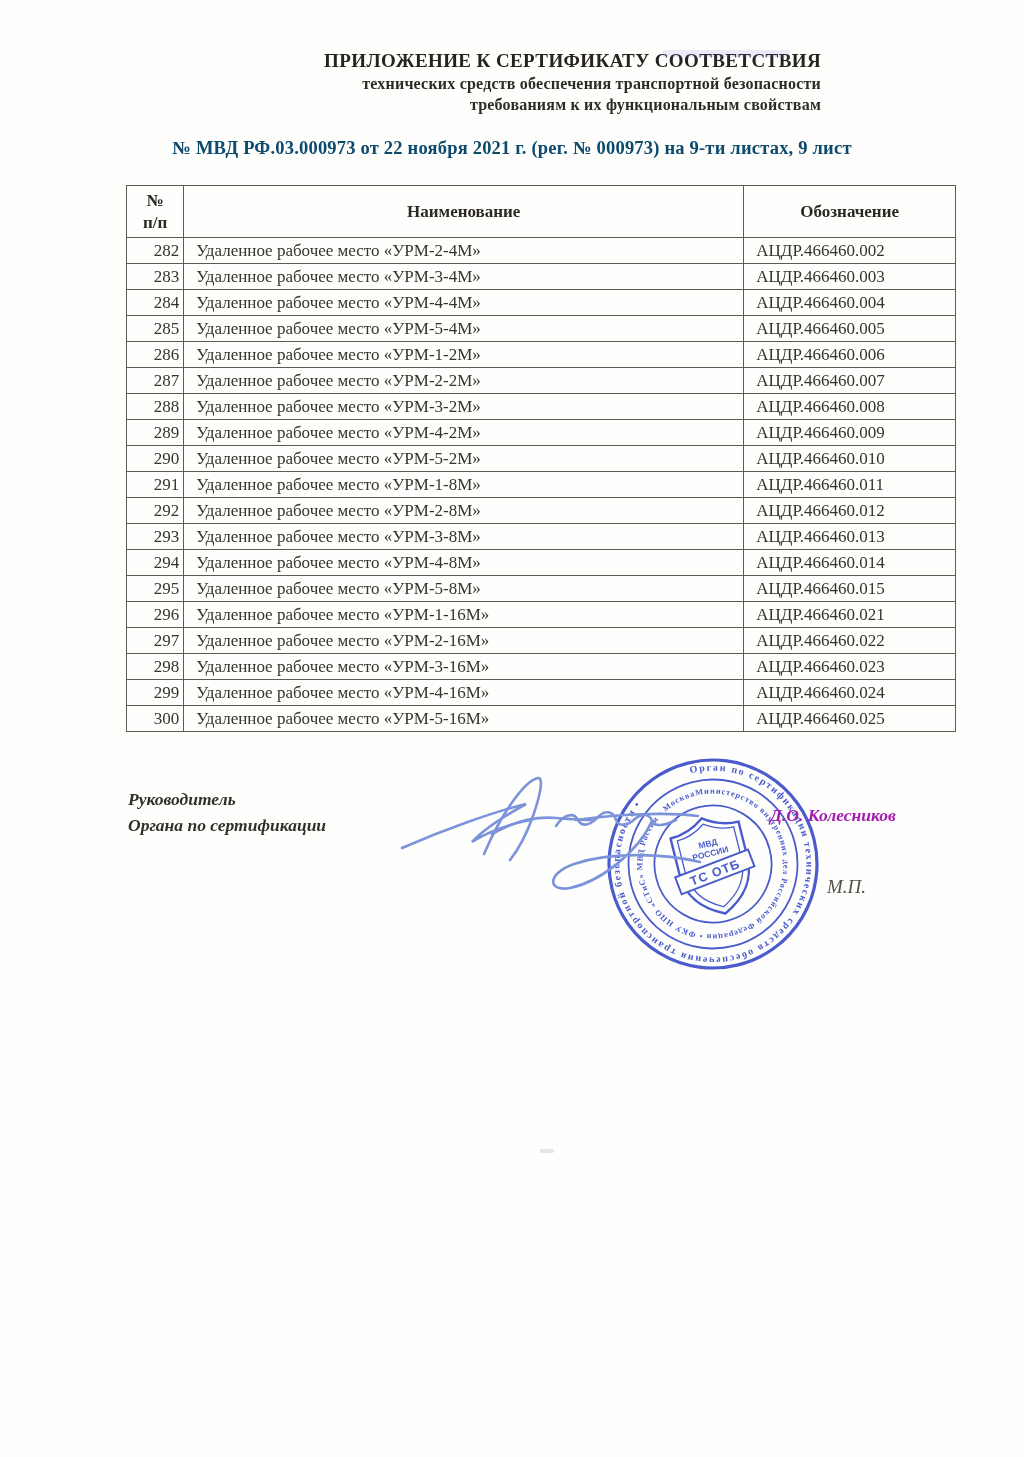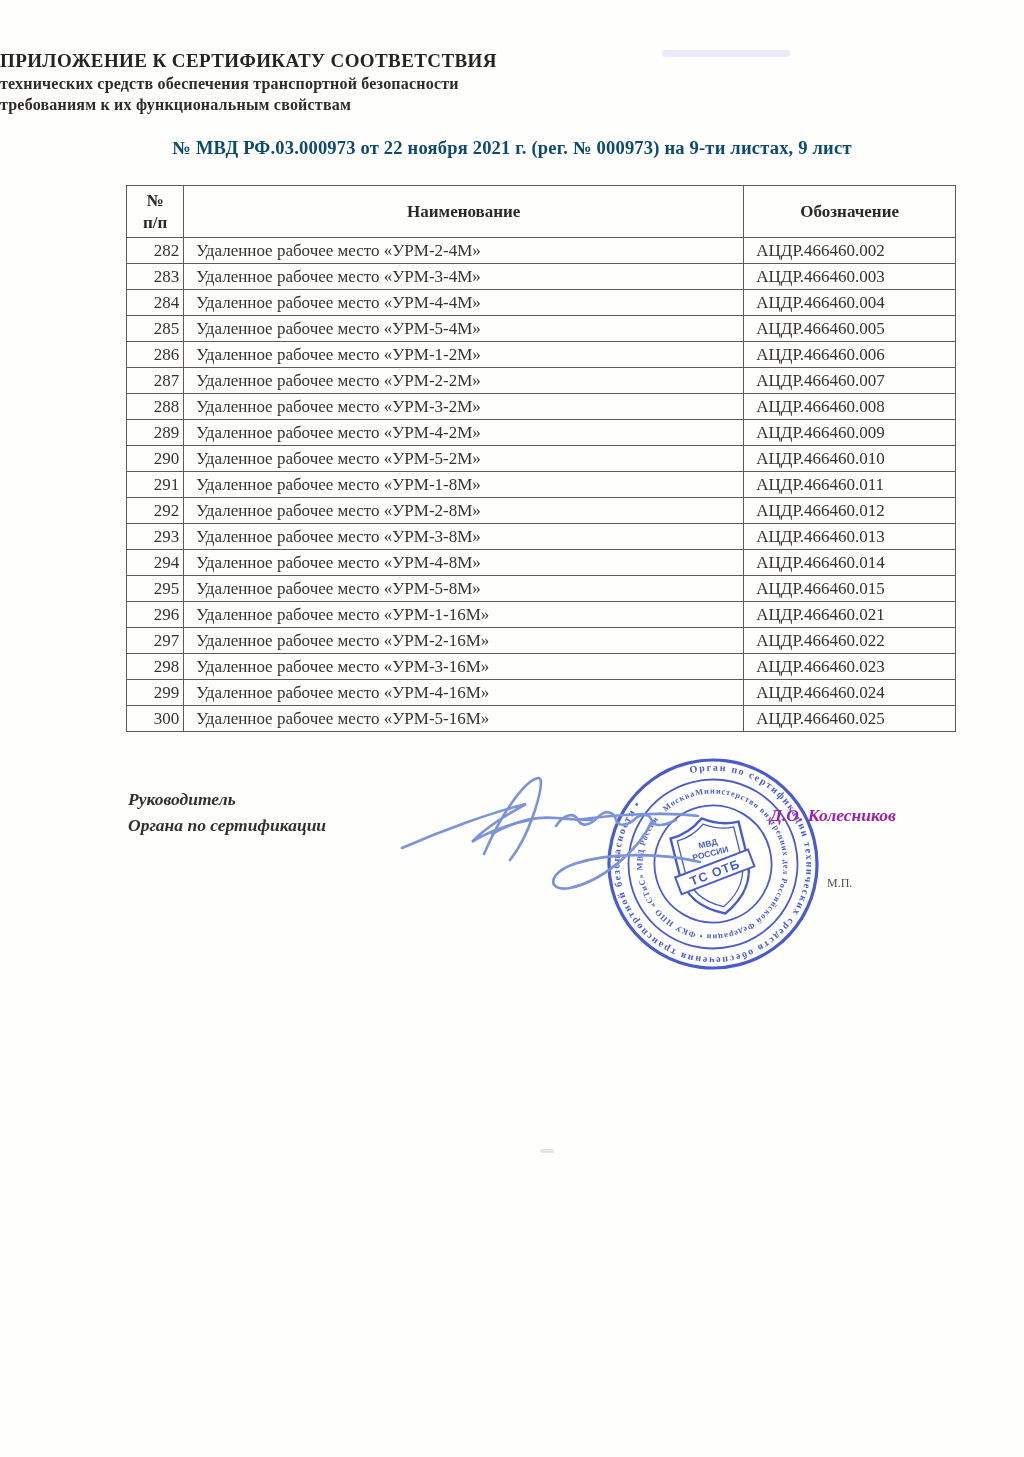--- a/index.html
+++ b/index.html
@@ -7,21 +7,21 @@
     position:relative;
     width:1024px;height:1457px;
     background:#fefefd;
     font-family:"Liberation Serif","DejaVu Serif",serif;
     color:#2e2b26;
     overflow:hidden;
   }
   
   .doc-header{
     position:absolute;left:0;top:48px;width:821px;
-    text-align:left;line-height:1.32;
+    text-align:right;line-height:1.32;
   }
   .doc-title{
     font-size:19px;font-weight:bold;letter-spacing:.4px;color:#272420;
   }
   .doc-subtitle{
     font-size:16px;font-weight:bold;color:#2e2b26;letter-spacing:.2px;
   }
   .cert-line{
     position:absolute;left:0;top:138px;width:1024px;text-align:center;
     font-size:18.5px;font-weight:bold;color:#0c4a6e;letter-spacing:.2px;
@@ -60,21 +60,21 @@
     position:absolute;left:128px;top:786px;
     font-size:17.5px;font-weight:bold;font-style:italic;
     line-height:26px;color:#33302a;
   }
   .signer-name{
     position:absolute;left:770px;top:805px;z-index:4;
     font-size:17.5px;font-weight:bold;font-style:italic;color:#a21caf;
   }
   .seal-abbr{
     position:absolute;left:827px;top:876px;z-index:4;
-    font-size:12px;color:#55514a;
+    font-size:19px;font-style:italic;color:#55514a;
   }
   .stamp-wrap{
     position:absolute;left:602px;top:753px;width:222px;height:222px;z-index:1;
   }
   .stamp-wrap svg{display:block;width:100%;height:100%;opacity:.92;}
   .sig-wrap{
     position:absolute;left:388px;top:770px;width:325px;height:140px;z-index:3;
   }
   .sig-wrap svg{display:block;width:100%;height:100%;}
 </style>

